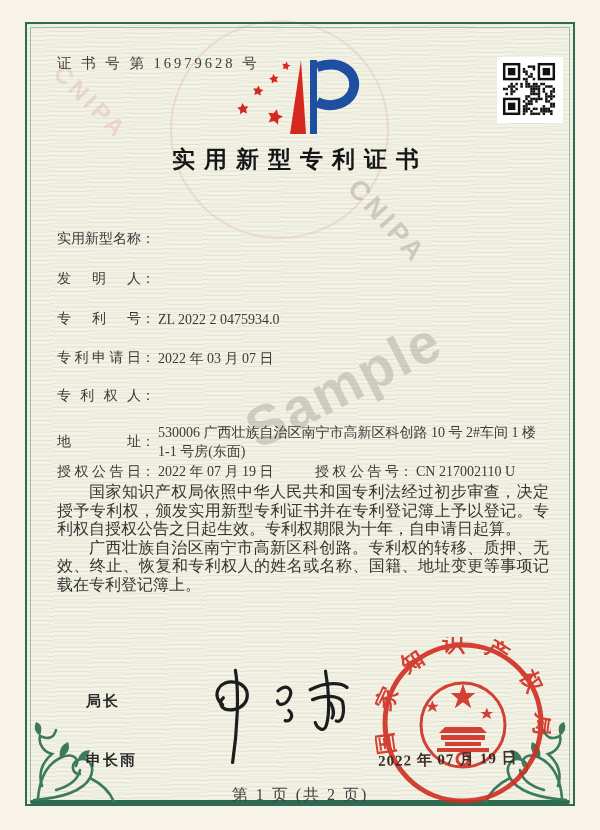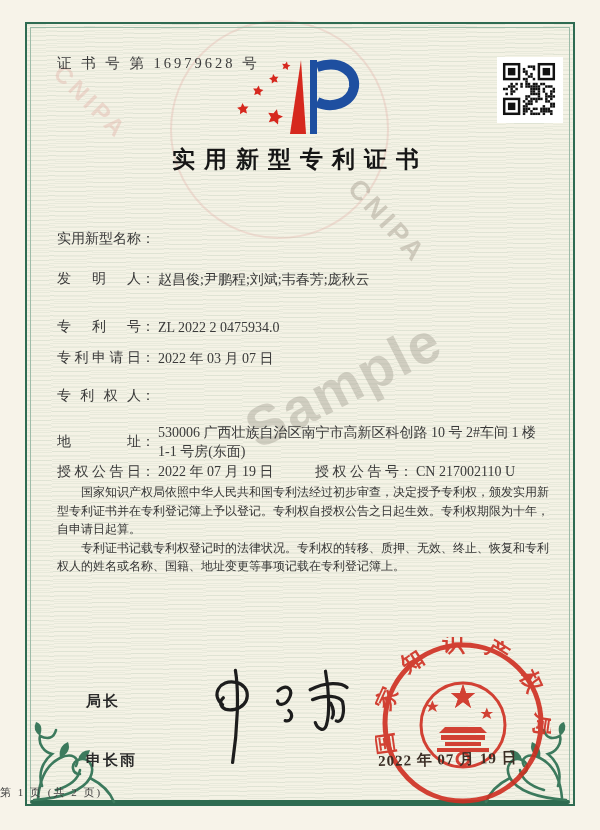--- a/index.html
+++ b/index.html
@@ -49,39 +49,39 @@
   .title{
     position:absolute;left:0;top:144px;width:100%;text-align:center;
     font-size:23px;font-weight:bold;letter-spacing:9px;color:#161616;z-index:4;
   }
 
   
   .frow{position:absolute;left:57px;display:flex;align-items:center;z-index:4;color:#3a3a3a;font-size:14px;line-height:21px;}
   .flabel{display:inline-block;width:84px;text-align:justify;text-align-last:justify;text-justify:inter-character;flex:0 0 auto;}
   .fcolon{flex:0 0 auto;margin-right:3px;}
   .fvalue{width:392px;line-height:19px;padding-top:1px;}
-  .r0{top:228px}.r1{top:268px}.r2{top:316px}.r3{top:347px}.r4{top:385px}.r5{top:422px}
+  .r0{top:228px}.r1{top:268px}.r2{top:308px}.r3{top:347px}.r4{top:385px}.r5{top:422px}
   .rg{top:461px}
   .grant2{position:absolute;left:258px;top:0;display:flex;width:260px;}
 
   
   .paras{position:absolute;left:57px;top:483px;width:492px;z-index:4;}
-  .paras p{margin:0;font-size:12px;line-height:18.5px;text-align:justify;text-indent:2em;color:#353535;}
+  .paras p{margin:0;font-size:16px;line-height:18.5px;text-align:justify;text-indent:2em;color:#353535;}
 
   
   .signer{position:absolute;left:86px;z-index:4;font-family:Liberation Serif, serif;font-weight:600;font-size:15px;color:#2b2b2b;letter-spacing:2px;}
   .signer-title{top:692px;}
   .signer-name{top:727px;margin-top:24px;}
   .sig{position:absolute;left:195px;top:663px;z-index:4;transform:rotate(-2deg);}
   .seal{position:absolute;left:375px;top:637px;z-index:5;opacity:.9;}
   .seal-date{
     position:absolute;left:378px;top:750px;width:160px;z-index:6;
     font-size:15px;font-weight:bold;letter-spacing:1px;color:#3a2d24;transform:rotate(-1.5deg);
   }
-  .footer{position:absolute;left:0;top:785px;width:100%;font-size:11px;letter-spacing:2px;color:#3f3f3f;z-index:4;}
+  .footer{position:absolute;left:0;top:785px;width:100%;text-align:center;font-size:16px;letter-spacing:2px;color:#3f3f3f;z-index:4;}
 </style>
 </head>
 <body>
 
 <div class="page">
 
   <div class="paper"></div>
 
   <div class="wm wm-circle"></div>
   <div class="wm wm-cnipa1">CNIPA</div>
@@ -273,21 +273,20 @@
 
   <div class="title">实用新型专利证书</div>
 
   <div class="frow r0">
     <span class="flabel">实用新型名称</span>
       <span class="fcolon">：</span>
   </div>
   <div class="frow r1">
     <span class="flabel">发明人</span>
       <span class="fcolon">：</span>
-    <span class="fvalue">赵昌俊;尹鹏程;刘斌;韦春芳;庞秋云</span>
   </div>
   <div class="frow r2">
     <span class="flabel">专利号</span>
       <span class="fcolon">：</span>
     <span class="fvalue">ZL 2022 2 0475934.0</span>
   </div>
   <div class="frow r3">
     <span class="flabel">专利申请日</span>
       <span class="fcolon">：</span>
     <span class="fvalue">2022 年 03 月 07 日</span>
@@ -307,21 +306,21 @@
     <span>2022 年 07 月 19 日</span>
     <span class="grant2">
       <span class="flabel">授权公告号</span>
         <span class="fcolon">：</span>
       <span>CN 217002110 U</span>
     </span>
   </div>
 
   <div class="paras">
     <p>国家知识产权局依照中华人民共和国专利法经过初步审查，决定授予专利权，颁发实用新型专利证书并在专利登记簿上予以登记。专利权自授权公告之日起生效。专利权期限为十年，自申请日起算。</p>
-    <p>专利证书记载专利权登记时的法律状况。专利权的转移、质押、无效、终止、恢复和专利权人的姓名或名称、国籍、地址变更等事项记载在专利登记簿上。</p>
+    <p>广西壮族自治区南宁市高新区科创路。专利权的转移、质押、无效、终止、恢复和专利权人的姓名或名称、国籍、地址变更等事项记载在专利登记簿上。</p>
   </div>
 
   <div class="signer signer-title">局长</div>
   <div class="signer signer-name">申长雨</div>
 
   <svg class="sig" width="160" height="105" viewBox="0 0 160 105">
     <g fill="none" stroke="#1d1d1d" stroke-width="3.2" stroke-linecap="round" stroke-linejoin="round">
       <path d="M28 40 C 16 30 26 14 42 18 C 58 22 56 42 40 45 C 28 47 22 39 29 33"></path>
       <path d="M42 6 C 45 28 42 66 36 98"></path>
       <path d="M84 28 C 94 20 100 28 94 37 C 90 43 83 43 83 38"></path>

